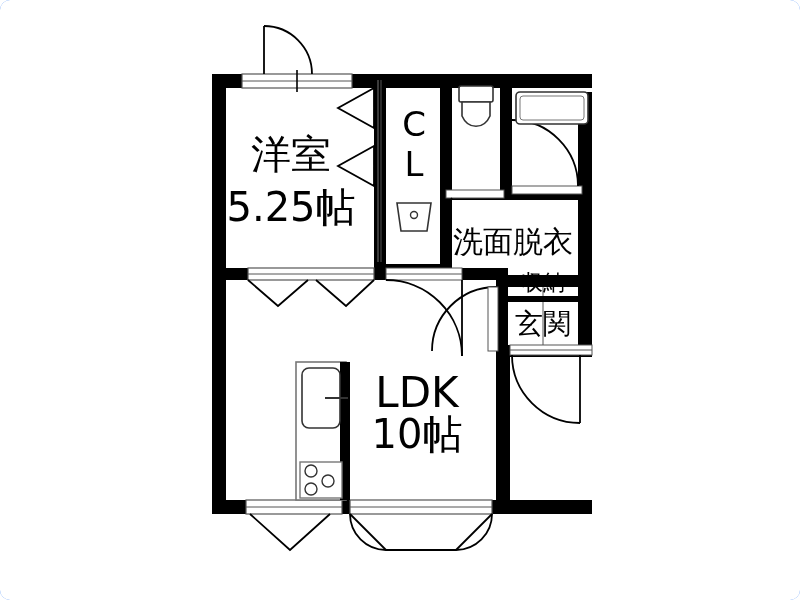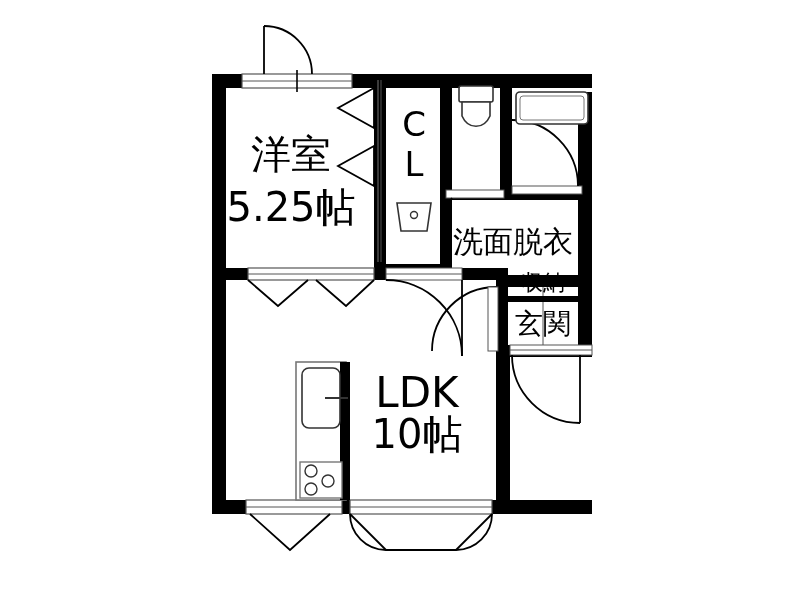--- a/index.html
+++ b/index.html
@@ -7,20 +7,21 @@
     padding: 0;
     background: #ffffff;
   }
   #floorplan-page {
     position: relative;
     width: 800px;
     height: 600px;
     background: #3b82f6;
     overflow: hidden;
     font-family: "Liberation Sans", "DejaVu Sans", sans-serif;
+    border-radius: 10px;
   }
   #plan-svg {
     display: block;
     width: 800px;
     height: 600px;
   }
   .room-label {
     font-family: "DejaVu Sans", "Liberation Sans", sans-serif;
     fill: #000000;
     text-anchor: middle;

